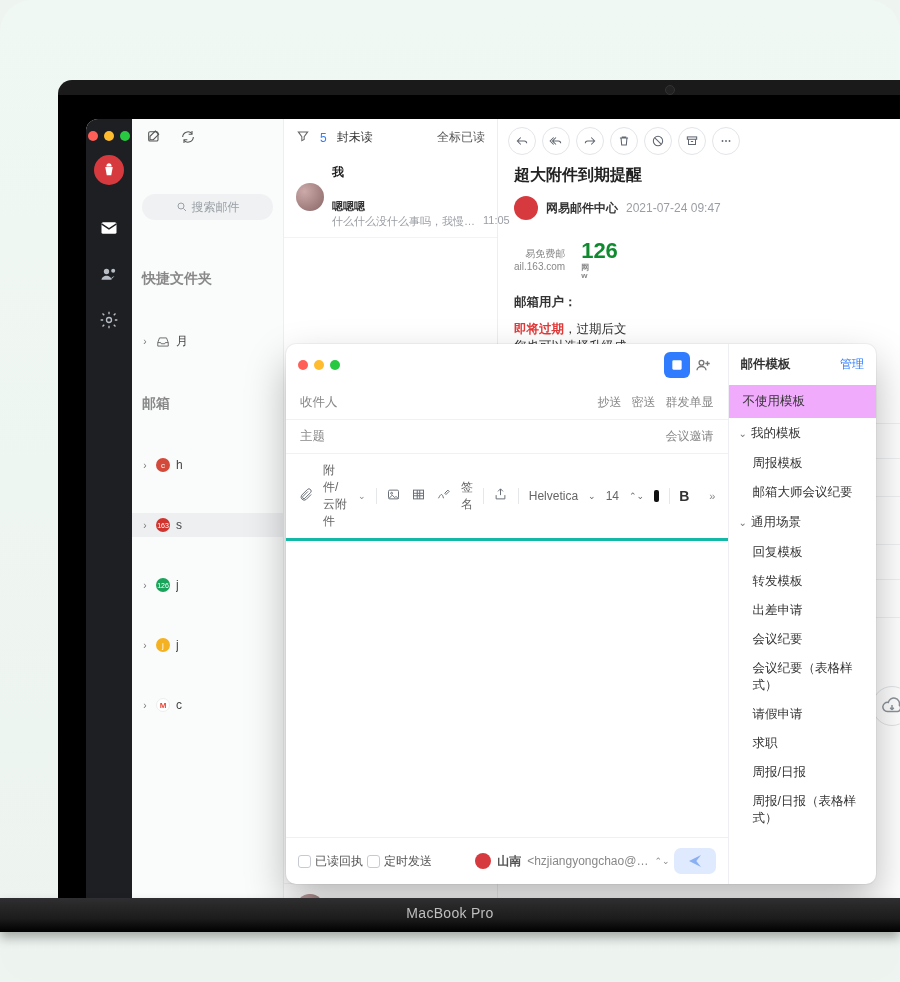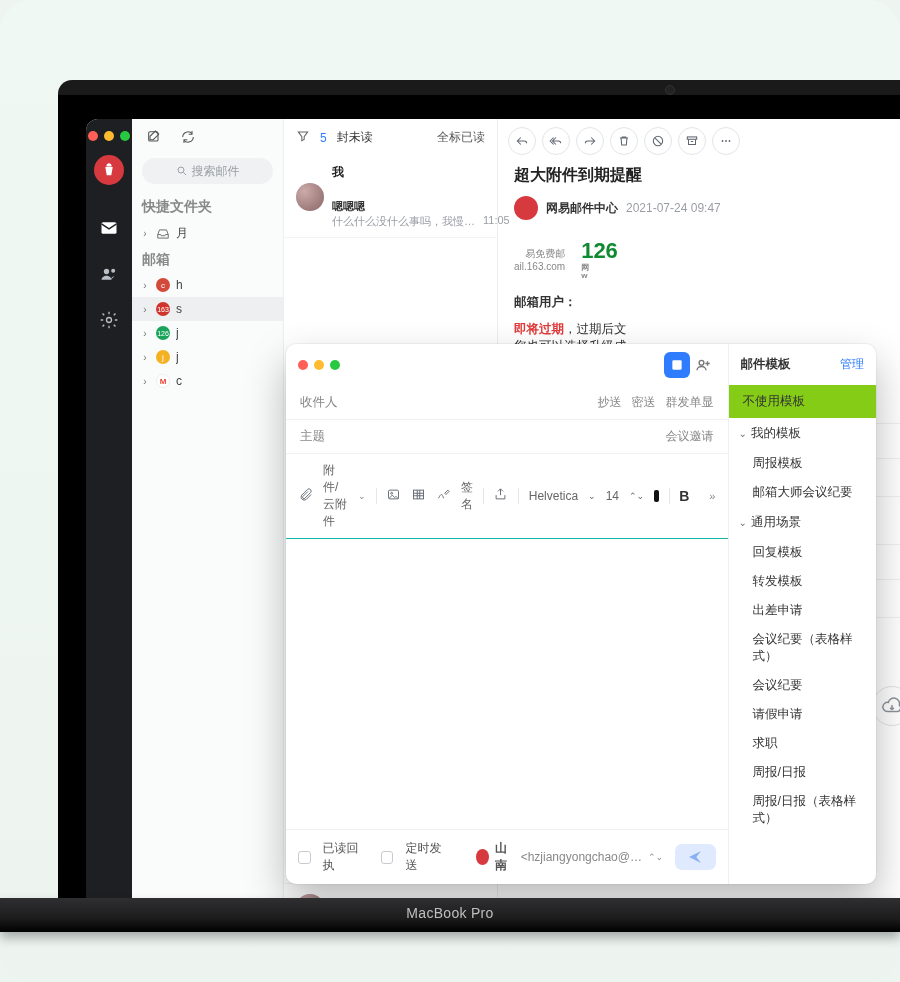--- a/index.html
+++ b/index.html
@@ -15,21 +15,21 @@
   .rail { width:46px; background:#1d1f22; display:flex; flex-direction:column; align-items:center; padding-top:6px; }
   .traffic { display:flex; gap:6px; padding:6px 0 14px; }
   .dotc { width:10px;height:10px;border-radius:50%; }
   .dr{background:#ff5f57}.dy{background:#febc2e}.dg{background:#28c840}
   .rail .avatar { width:30px;height:30px;border-radius:50%; background:#d63a3e; display:flex;align-items:center;justify-content:center; margin-bottom:20px;}
   .rail .avatar svg{width:18px;height:18px;}
   .rail .ic { width:22px;height:22px; margin:12px 0; fill:#b9bec6; color:#b9bec6; display:flex;align-items:center;justify-content:center;}
   .rail .ic svg{width:20px;height:20px;}
   .rail .spacer{flex:1}
   
-  .side { width:152px; border-right:1px solid #eceef0; display:flex; flex-direction:column; font-size:12px; color:#444; background:#fafbfb;}
+  .side { width:152px; border-right:1px solid #eceef0; display:flex; flex-direction:column; font-size:12px; color:#444; background:#fafbfb;gap:36px;}
   .side .tools { display:flex; align-items:center; gap:18px; padding:10px 14px;}
   .side .tools svg{width:16px;height:16px;color:#555}
   .side .search { margin:0 10px 10px; height:26px; background:#f0f1f3; border-radius:13px; display:flex;align-items:center;justify-content:center; color:#9aa0a6; gap:4px;}
   .side .search svg{width:12px;height:12px}
   .side .sec-h { padding:4px 10px; color:#888; font-size:14px;font-weight:bold;}
   .side .row { display:flex; align-items:center; gap:6px; padding:5px 8px; cursor:default;}
   .side .row.sel{ background:#edeff1;}
   .side .chev{font-size:10px;color:#777;width:10px;text-align:center;}
   .side .acct-icon{width:14px;height:14px;border-radius:50%;display:inline-flex;align-items:center;justify-content:center;font-size:8px;color:#fff;overflow:hidden}
   
@@ -67,38 +67,38 @@
   .compose { position:absolute; top:225px; left:200px; width:590px; height:540px; background:#fff; border-radius:10px; box-shadow:0 18px 40px rgba(0,0,0,0.28), 0 0 0 1px rgba(0,0,0,0.04); display:flex; overflow:hidden;}
   .c-main{flex:1;display:flex;flex-direction:column}
   .c-head{display:flex;align-items:center;padding:8px 12px}
   .c-head .traffic{padding:0}
   .c-head .spacer{flex:1}
   .c-head .hic{width:26px;height:26px;border-radius:6px;display:flex;align-items:center;justify-content:center;color:#2f7cff}
   .c-row{display:flex;align-items:center;padding:8px 14px;border-bottom:1px solid #f0f1f3;font-size:12.5px;color:#777}
   .c-row .lab{color:#888;width:auto}
   .c-row .spacer{flex:1}
   .c-row .lk{color:#888;margin-left:10px;font-size:12px}
-  .c-tools{display:flex;align-items:center;gap:10px;padding:8px 12px;border-bottom:1px solid #14b8a6;color:#666;font-size:12px}
+  .c-tools{display:flex;align-items:center;gap:10px;padding:8px 12px;border-bottom:3px solid #14b8a6;color:#666;font-size:12px}
   .c-tools svg{width:15px;height:15px;color:#6a6f77}
   .c-tools .sep{width:1px;height:16px;background:#e5e7ea}
   .c-tools .sw{width:12px;height:12px;background:#111;border-radius:2px}
   .c-tools .bold{font-weight:800;font-size:14px;color:#333}
   .c-body{flex:1}
-  .c-foot{display:flex;align-items:center;gap:12px;padding:10px 12px;border-top:1px solid #eef0f2;font-size:12px;color:#555}
+  .c-foot{display:flex;align-items:center;gap:4px;padding:10px 12px;border-top:1px solid #eef0f2;font-size:12px;color:#555}
   .c-foot .chk{width:13px;height:13px;border:1px solid #c7cbd1;border-radius:3px;display:inline-block}
   .c-foot .spacer{flex:1}
   .c-foot .acct{display:flex;align-items:center;gap:6px}
   .c-foot .sendbtn{width:42px;height:26px;border:none;border-radius:7px;background:#dfeafe;color:#8ab0f3;display:flex;align-items:center;justify-content:center}
   
   .tpl{width:164px;border-left:1px solid #edeff2;display:flex;flex-direction:column;font-size:12.5px}
   .tpl .th{display:flex;align-items:center;padding:12px 12px;font-weight:600;color:#333}
   .tpl .th .spacer{flex:1}
   .tpl .mg{color:#2f7cff;font-weight:400;font-size:12px}
   .tpl .opt{padding:8px 14px;color:#333;cursor:default}
-  .tpl .opt.sel{background:#84cc16}
+  .tpl .opt.sel{background:#f0abfc}
   .tpl .grp{padding:7px 10px;color:#333;display:flex;align-items:center;gap:4px}
   .tpl .grp .ar{font-size:10px;color:#777}
   .tpl .it{padding:6px 10px 6px 24px;color:#333}
   .cut{overflow:hidden;text-overflow:ellipsis;white-space:nowrap}
 </style>
 </head>
 <body>
 
 <div class="stage">
   <div class="laptop-top"></div>
@@ -429,22 +429,22 @@
             </div>
           <div class="it">周报模板</div>
           <div class="it">邮箱大师会议纪要</div>
           <div class="grp">
               <span class="ar">⌄</span>
               <span>通用场景</span>
             </div>
           <div class="it">回复模板</div>
           <div class="it">转发模板</div>
           <div class="it">出差申请</div>
+          <div class="it">会议纪要</div>
           <div class="it">会议纪要（表格样式）</div>
-          <div class="it">会议纪要</div>
           <div class="it">请假申请</div>
           <div class="it">求职</div>
           <div class="it">周报/日报</div>
           <div class="it">周报/日报（表格样式）</div>
         </div>
       </div>
 
     </div>
   </div>
   <div class="laptop-base">

